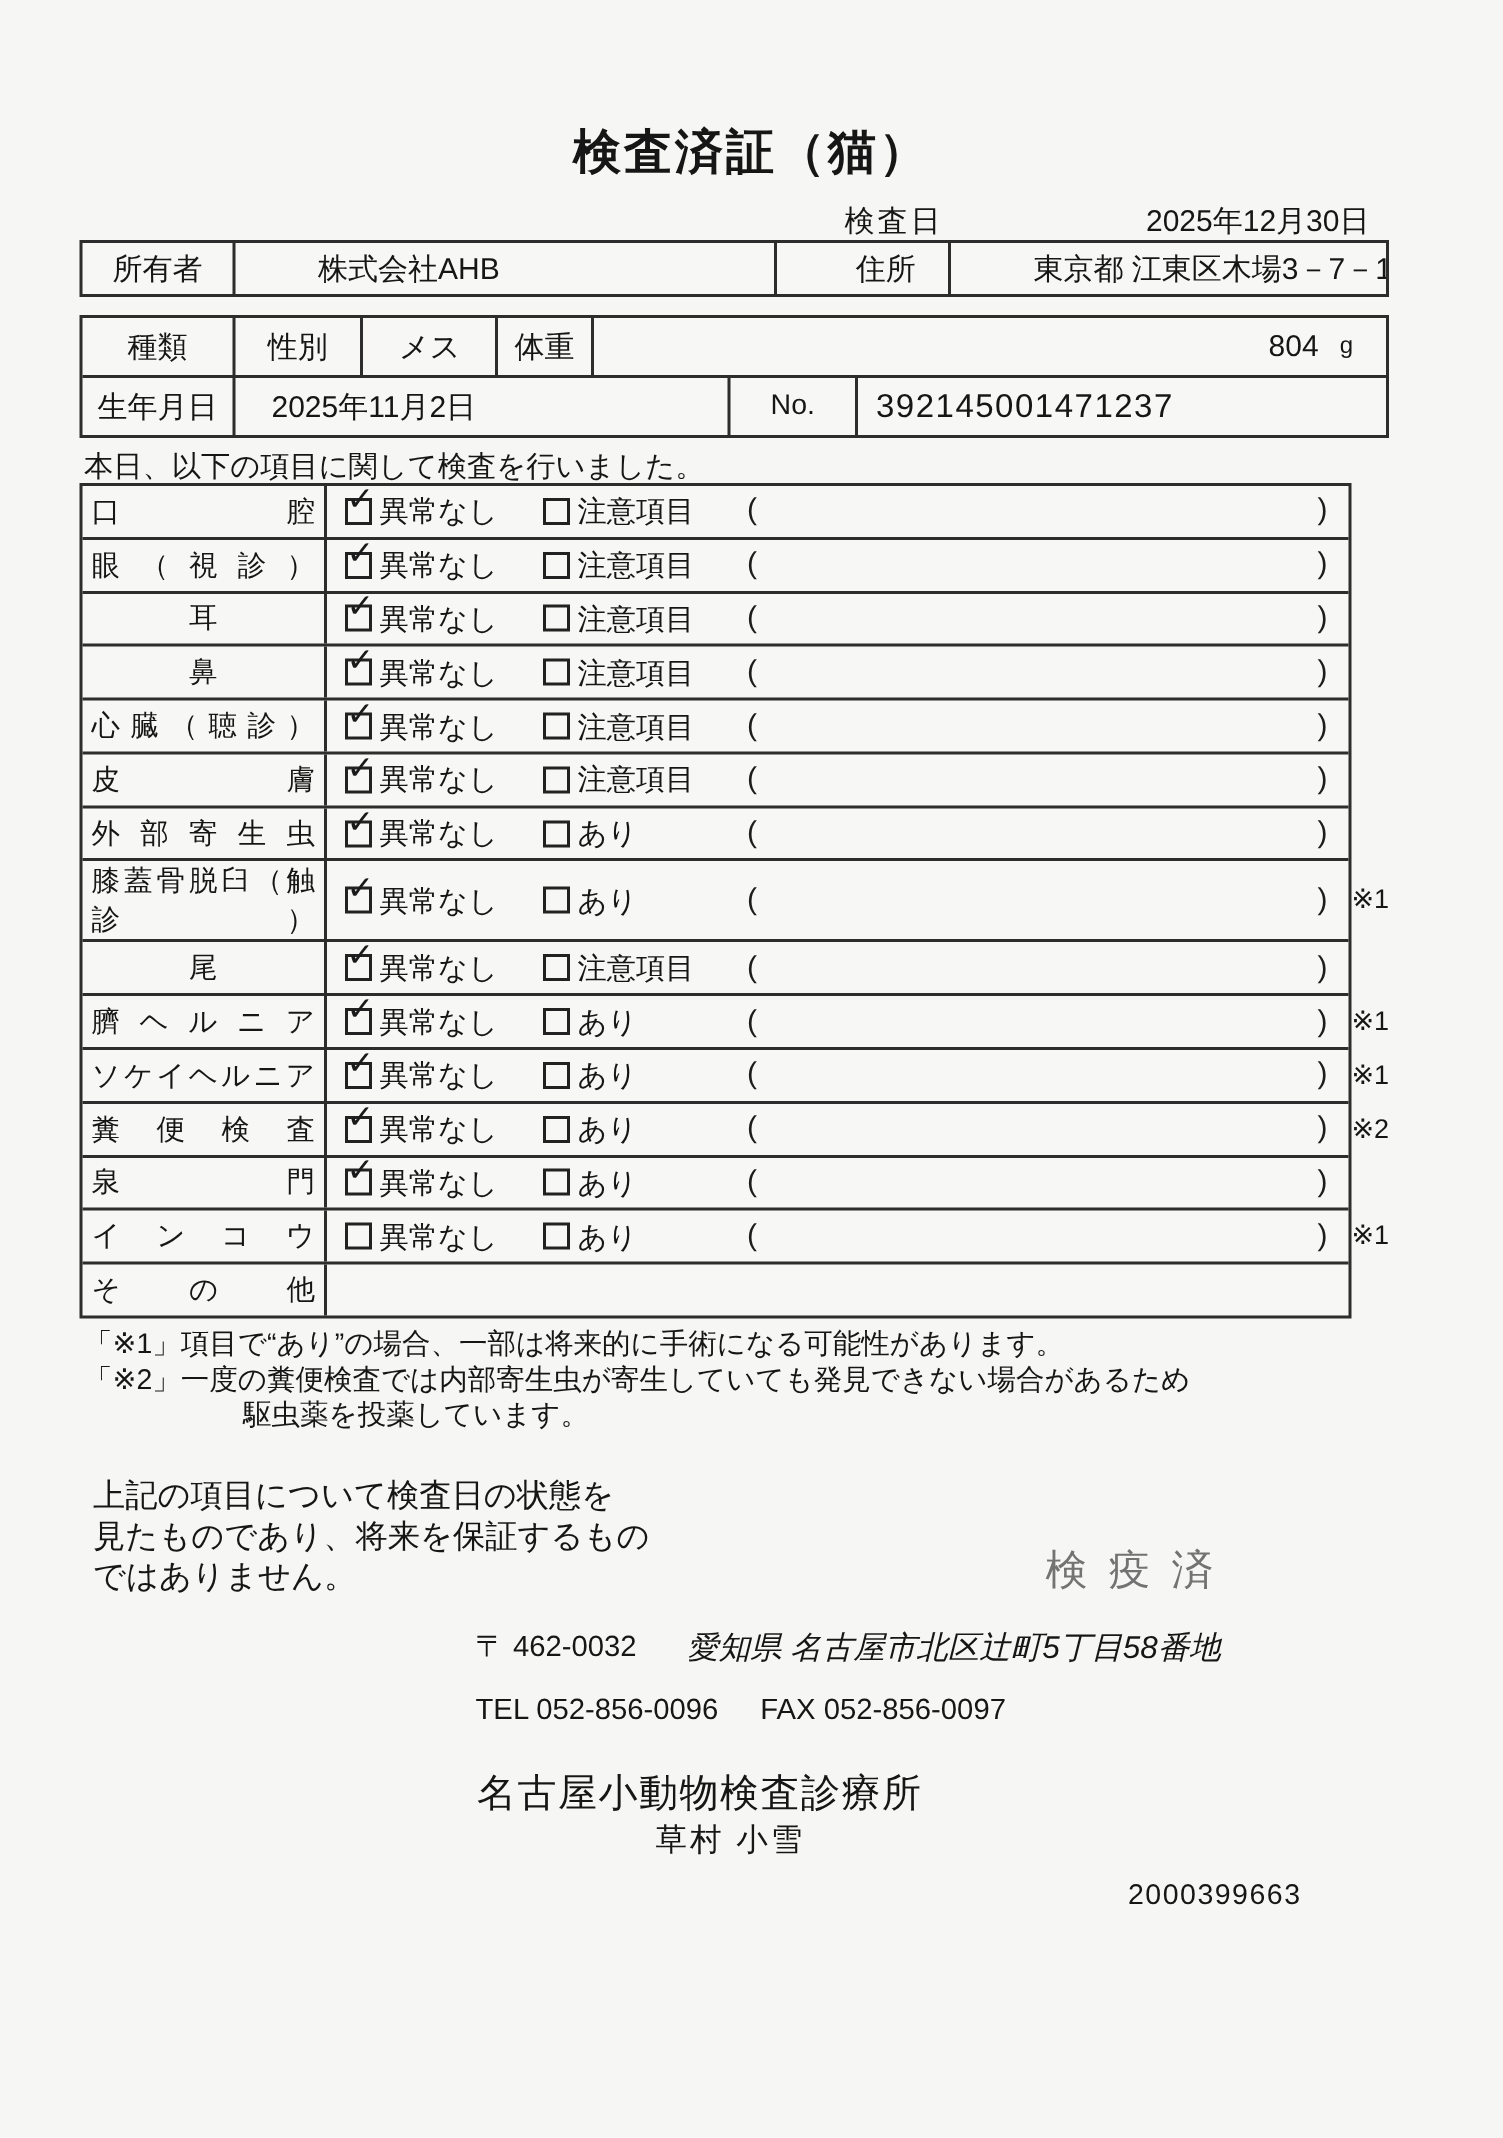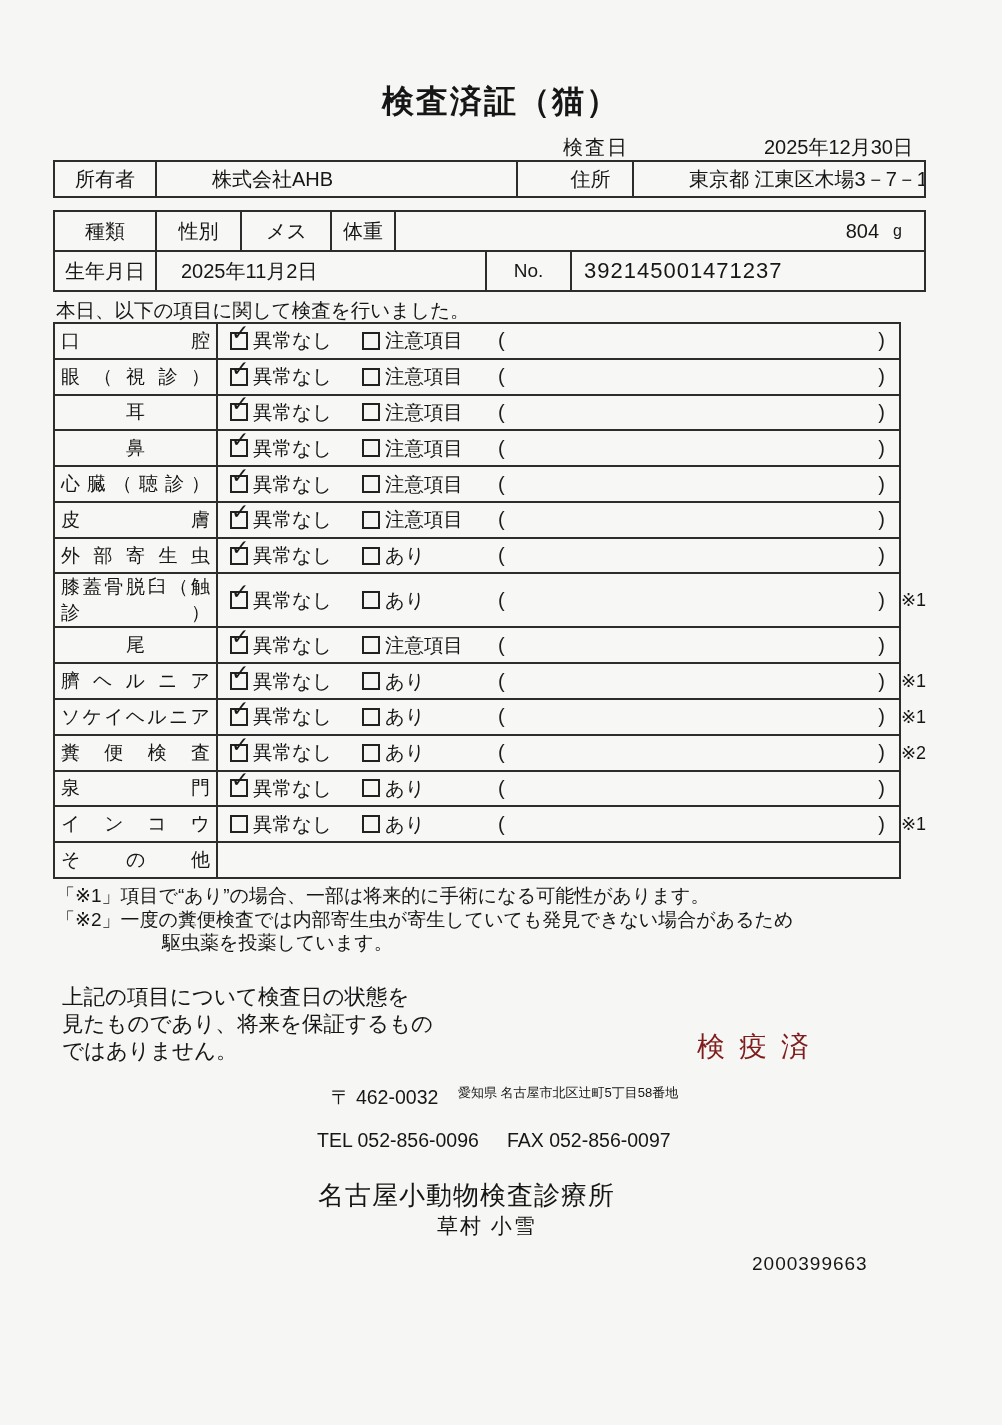--- a/index.html
+++ b/index.html
@@ -65,24 +65,24 @@
   .cb.checked .tick{visibility:visible;}
   .parens{flex:1;display:flex;justify-content:space-between;margin-left:8px;margin-right:14px;font-size:20px;color:#1d1d1d;}
   .row-note{position:absolute;right:-46px;top:50%;transform:translateY(-50%);font-size:18px;width:44px;}
   
   .fn{font-size:19px;}
   .fn1{top:883px;left:56px;}
   .fn2{top:907px;left:56px;}
   .fn3{top:930px;left:162px;}
   
   .disclaimer{top:984px;left:62px;font-size:21.5px;line-height:27px;}
-  .stamp{top:1028px;left:697px;font-size:28px;letter-spacing:14px;color:#7f1d1d;}
-  
-  .postal{top:1084px;left:331px;font-size:19.5px;}
-  .faddr{top:1084px;left:458px;font-size:13px;}
+  .stamp{top:1028px;left:697px;font-size:28px;letter-spacing:14px;color:#737373;}
+  
+  .postal{top:1084px;left:317px;font-size:19.5px;}
+  .faddr{top:1084px;left:458px;font-size:21px;font-style:italic;}
   .telfax{top:1129px;left:317px;font-size:19.5px;display:flex;gap:28px;}
   .clinic{top:1178px;left:318px;font-size:26px;letter-spacing:1px;}
   .vet{top:1212px;left:437px;font-size:21px;letter-spacing:2px;text-align:center;}
   .serial{top:1253px;left:752px;font-size:19px;letter-spacing:1px;}
 </style>
 </head>
 <body>
 
 <div class="page">
 

